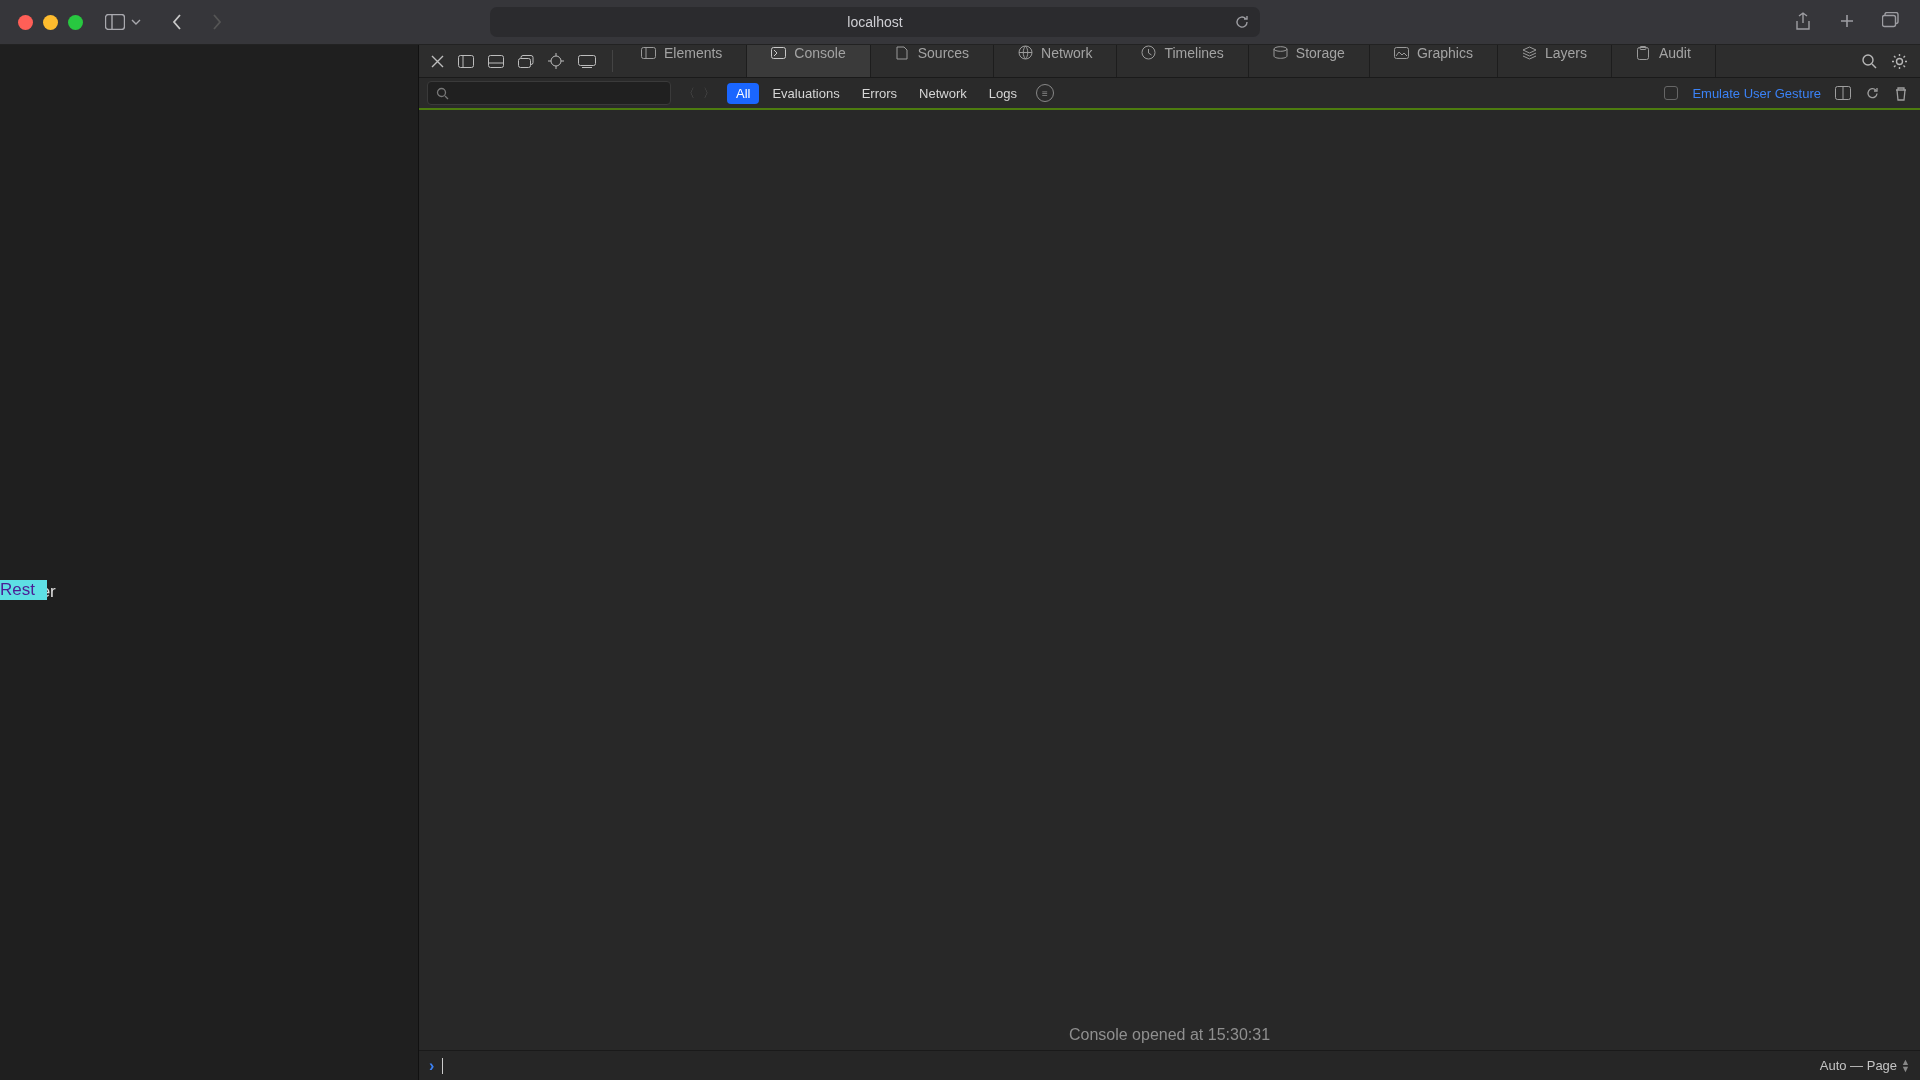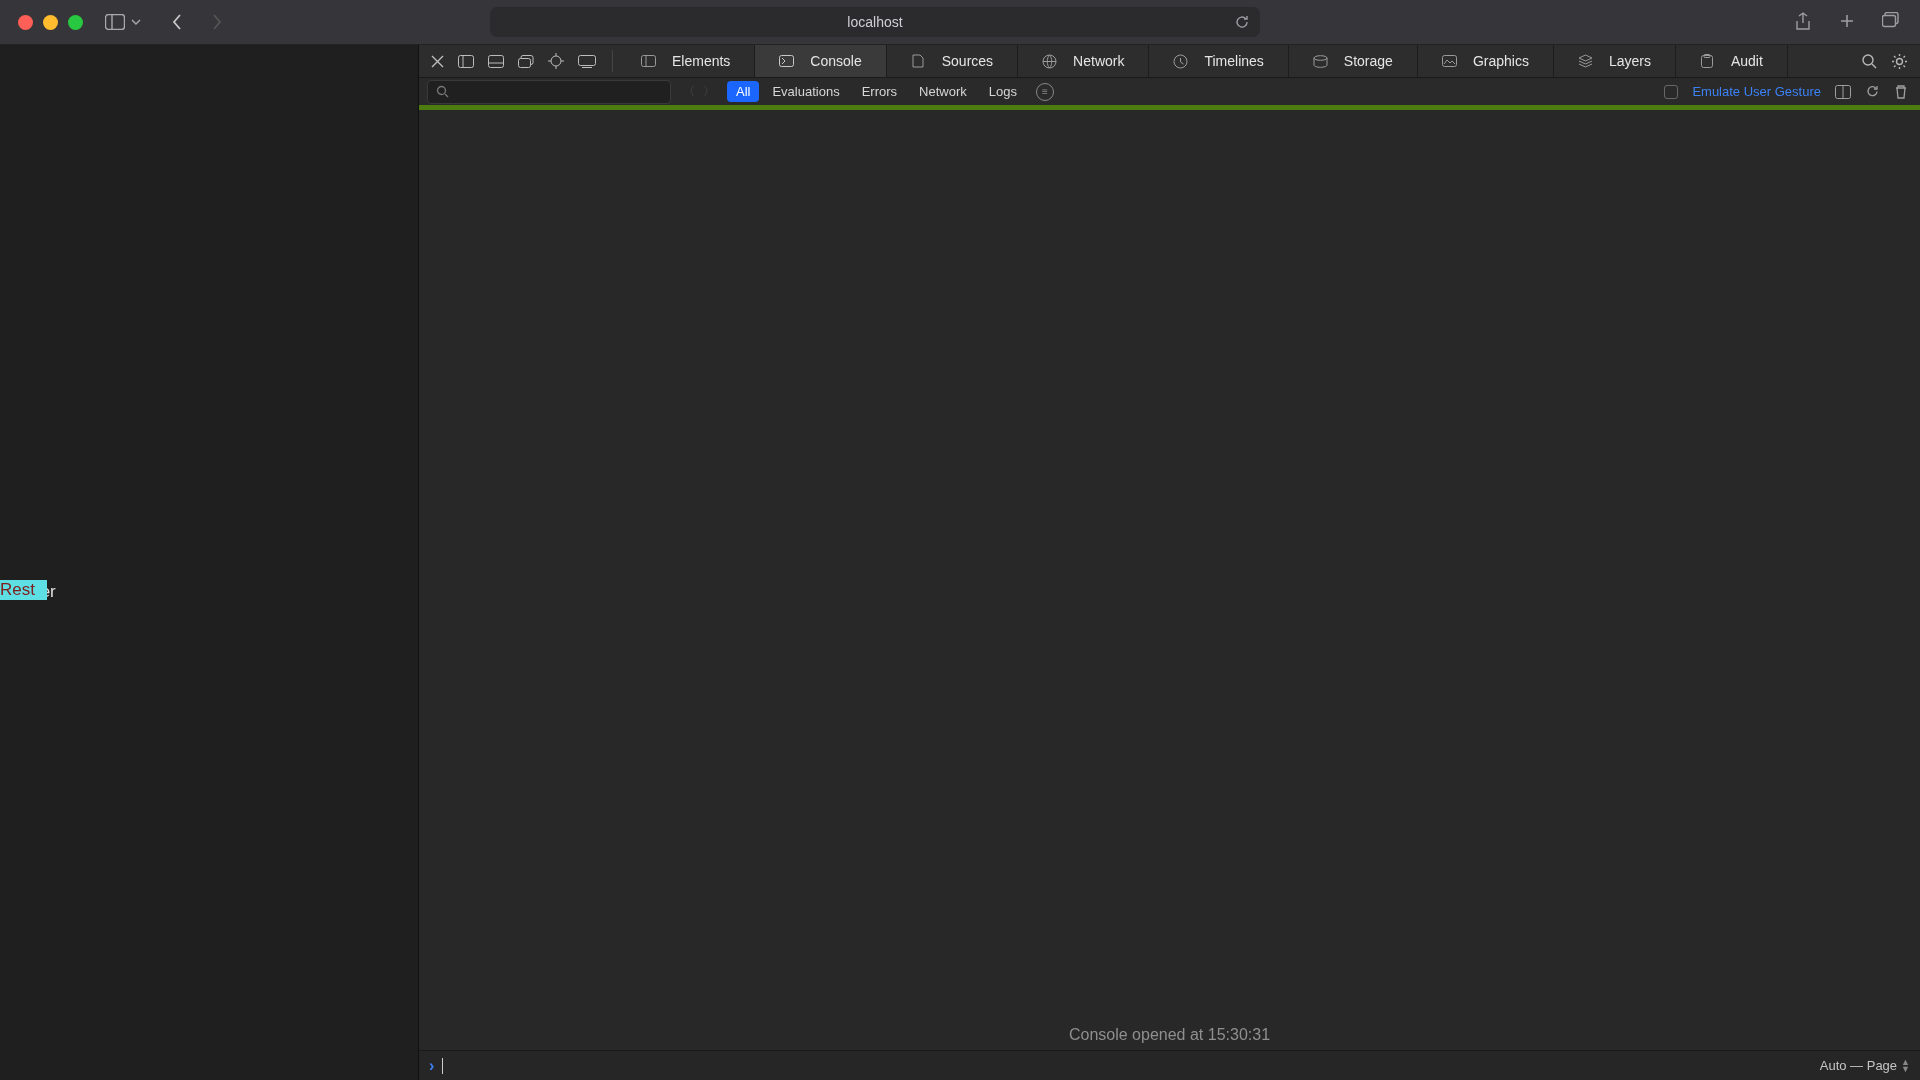--- a/index.html
+++ b/index.html
@@ -17,35 +17,35 @@
   .nav-arrows{margin-left:30px;display:flex;gap:28px;color:#9d9d9d;}
   .nav-arrows .disabled{color:#555;}
   .addr{flex:0 0 770px;margin-left:auto;margin-right:auto;height:30px;background:#2b2b2e;border-radius:7px;display:flex;align-items:center;justify-content:center;color:#cfcfd4;font-size:14px;position:relative;}
   .addr .reload{position:absolute;right:10px;color:#9d9da2;}
   .chrome-right{margin-left:auto;margin-right:18px;display:flex;gap:26px;color:#9d9da2;}
 
   
   .main{display:flex;height:calc(1080px - 45px);}
   .page-pane{width:418px;background:#1f1f1f;position:relative;color:#e2e2e2;font-size:17px;}
   .page-pane .hdr{position:absolute;top:537px;left:0;}
-  .page-pane .rest{position:absolute;top:535px;left:0;background:#5edfe4;color:#7f1d1d;padding:0 12px 0 0;}
+  .page-pane .rest{position:absolute;top:535px;left:0;background:#5edfe4;color:#4c1d95;padding:0 12px 0 0;}
   .page-pane .rest span.txt{background:transparent;}
 
   
   .devtools{flex:1;background:#292929;display:flex;flex-direction:column;border-left:1px solid #111;}
   .dt-tabs{height:33px;display:flex;align-items:center;border-bottom:1px solid #1a1a1a;background:#2d2d2d;}
   .dt-iconstrip{display:flex;align-items:center;gap:14px;padding:0 12px;}
   .dt-iconstrip .ico{color:#bdbdbd;font-size:15px;}
   .dt-sep{width:1px;height:22px;background:#444;margin:0 4px;}
-  .dt-tab{display:flex;align-items:center;gap:16px;padding:0 24px;height:100%;font-size:14px;color:#e5e5e5;border-right:1px solid #1d1d1d;}
+  .dt-tab{display:flex;align-items:flex-start;gap:8px;padding:0 24px;height:100%;font-size:14px;color:#a3a3a3;border-right:1px solid #1d1d1d;}
   .dt-tab.active{background:#3a3a3a;}
   .dt-tab .ti{width:15px;height:15px;display:inline-flex;align-items:center;justify-content:center;color:#9a9a9a;}
   .dt-right{margin-left:auto;display:flex;align-items:center;gap:14px;padding-right:12px;color:#b7b7b7;}
 
-  .dt-filterbar{height:32px;display:flex;align-items:center;border-bottom:5px solid #4d7c0f;background:#2a2a2a;font-size:13px;}
+  .dt-filterbar{height:32px;display:flex;align-items:center;border-bottom:2px solid #4d7c0f;background:#2a2a2a;font-size:13px;}
   .search-box{width:244px;height:24px;margin-left:8px;background:#202020;border:1px solid #3a3a3a;border-radius:4px;display:flex;align-items:center;padding:0 8px;color:#777;}
   .stepper{display:flex;gap:8px;margin:0 12px;color:#555;font-size:12px;}
   .pill{padding:3px 9px;border-radius:4px;color:#d6d6d6;margin-right:4px;}
   .pill.active{background:#1a66ff;color:#fff;}
   .opts-ico{width:18px;height:18px;border:1.5px solid #888;border-radius:50%;display:inline-flex;align-items:center;justify-content:center;font-size:10px;color:#888;margin-left:6px;}
   .fb-right{margin-left:auto;display:flex;align-items:center;gap:14px;padding-right:12px;color:#3b82f6;}
   .chk{width:14px;height:14px;border:1px solid #666;border-radius:3px;display:inline-block;}
 
   .console-body{flex:1;position:relative;background:#282828;}
   .opened-msg{position:absolute;left:50%;transform:translateX(-50%);bottom:36px;color:#8f8f8f;font-size:16px;}

